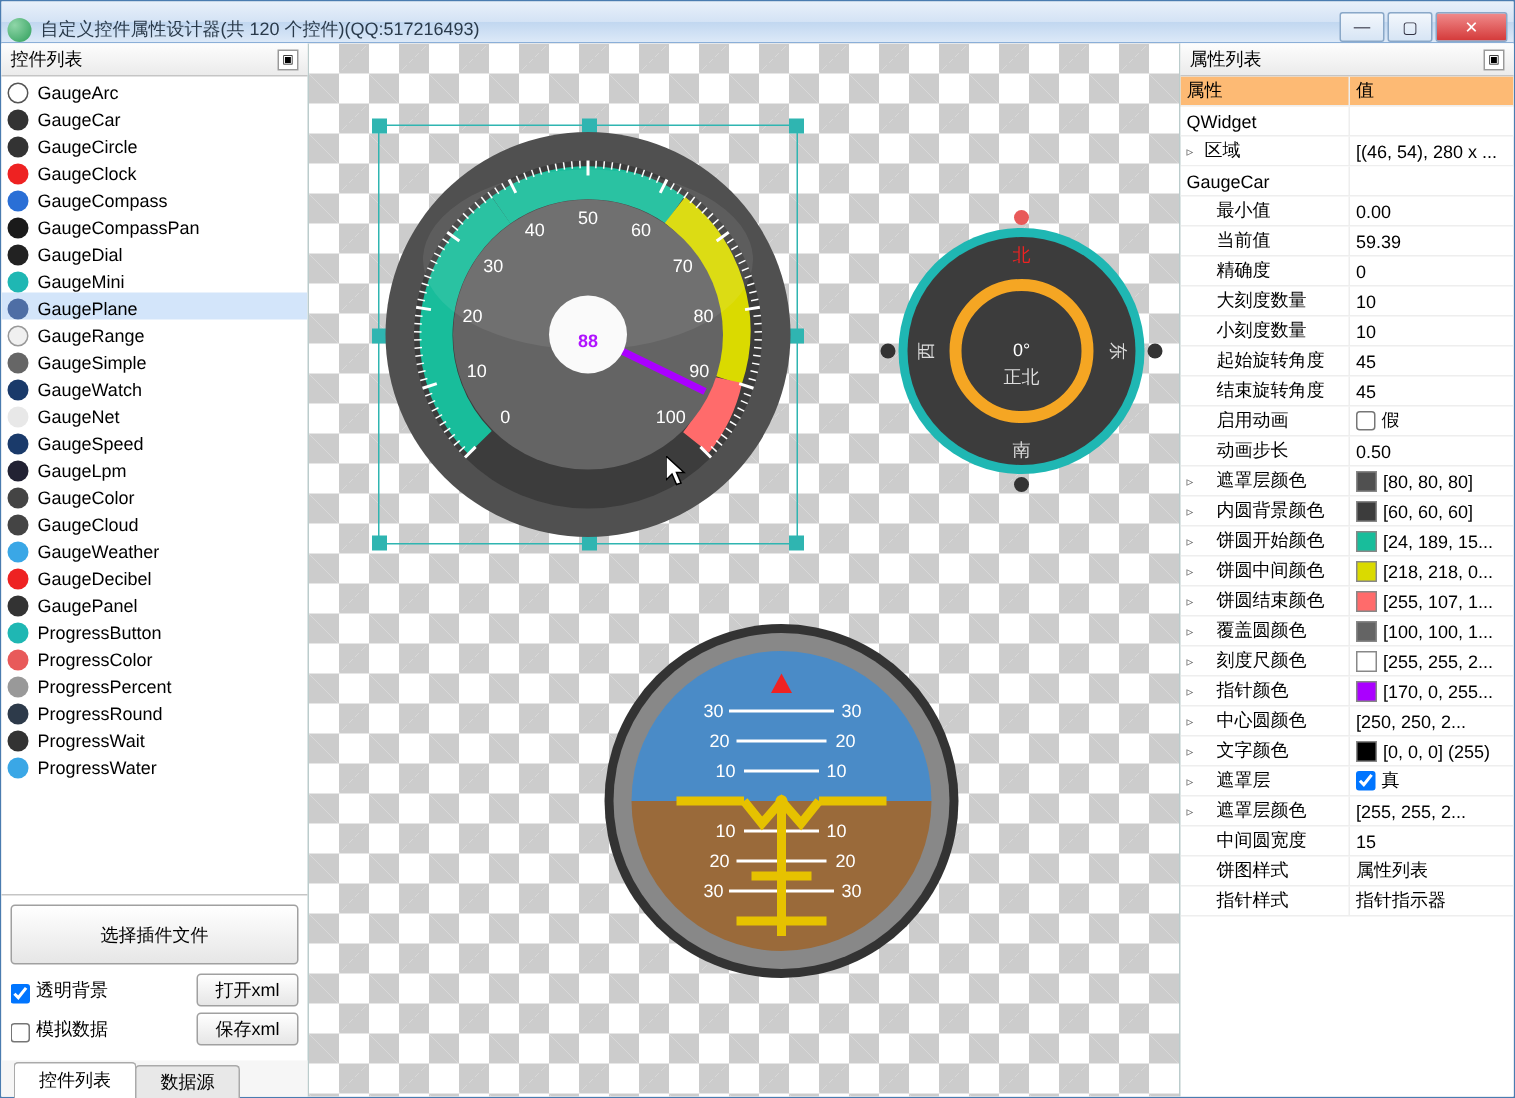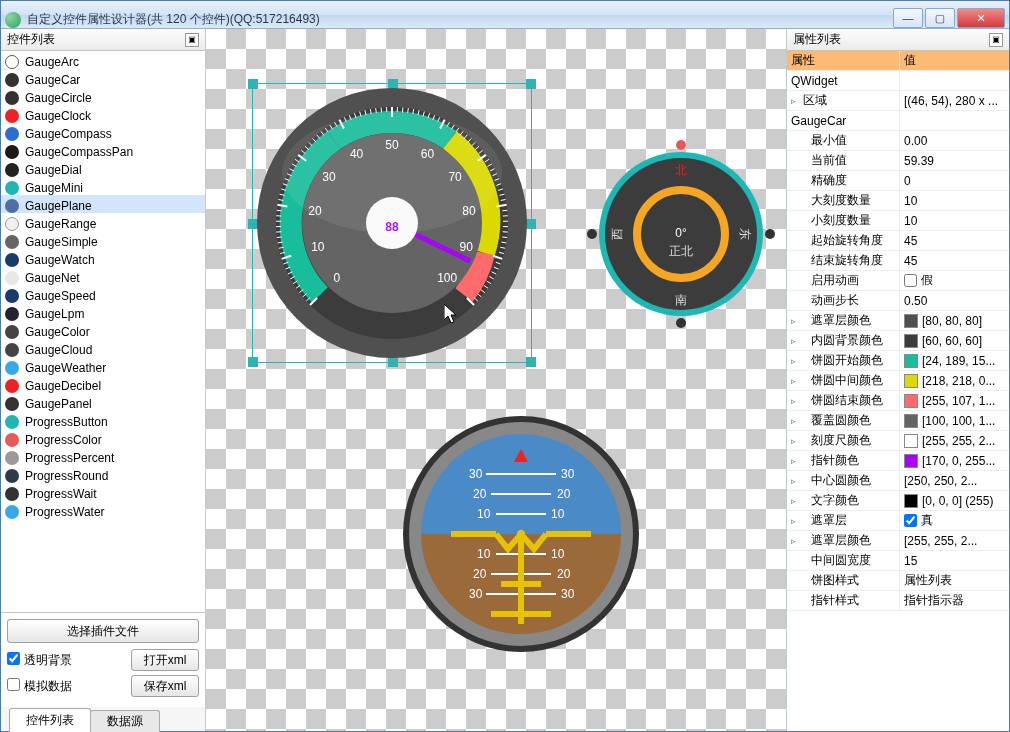--- a/index.html
+++ b/index.html
@@ -26,23 +26,23 @@
 .ctrl-list { flex:1; overflow-y:scroll; }
 .ctrl-item { height:18px; display:flex; align-items:flex-end; padding:0 4px; cursor:pointer; white-space:nowrap;}
 .ctrl-item.selected { background:#d3e5fa; }
 .ctrl-icon { width:14px; height:14px; border-radius:50%; margin-right:6px; flex-shrink:0; }
 .ctrl-list::-webkit-scrollbar { width:17px; }
 .ctrl-list::-webkit-scrollbar-track { background:#f0f0f0; border-left:1px solid #ddd;}
 .ctrl-list::-webkit-scrollbar-thumb { background:#c8c8c8; border:1px solid #aaa; border-radius:2px;}
 .ctrl-list::-webkit-scrollbar-button { height:17px; background:#e8e8e8; border:1px solid #bbb;}
 
 .bottom-controls { border-top:1px solid #c5c5c5; padding:6px; }
-.wide-btn { width:100%; height:24px; background:linear-gradient(#fff,#e6e6e6); border:1px solid #a0a0a0; border-radius:3px; margin-bottom:6px; cursor:pointer;}
+.wide-btn { width:100%; height:40px; background:linear-gradient(#fff,#e6e6e6); border:1px solid #a0a0a0; border-radius:3px; margin-bottom:6px; cursor:pointer;}
 .row-ctrl { display:flex; gap:6px; align-items:center; margin-bottom:4px;}
-.row-ctrl .chk { display:flex; align-items:flex-start; gap:4px; flex:1;}
+.row-ctrl .chk { display:flex; align-items:flex-end; gap:4px; flex:1;}
 .row-ctrl .chk input { width:13px; height:13px;}
 .small-btn { width:68px; height:22px; background:linear-gradient(#fff,#e6e6e6); border:1px solid #a0a0a0; border-radius:3px; cursor:pointer;}
 
 .tabs-bottom { display:flex; height:24px; background:#f6f6f6; align-items:flex-end; padding-left:8px;}
 .tab-b { padding:3px 16px; border:1px solid #aaa; border-bottom:none; background:#fff; border-radius:3px 3px 0 0; margin-right:-1px; cursor:pointer; position:relative; top:1px;}
 .tab-b.inactive { background:#e8e8e8; top:2px; padding-top:2px;}
 
 
 .canvas { flex:1; position:relative; background-color:#fff; }
 .checker { position:absolute; inset:0; background-image: linear-gradient(45deg,#ccc 25%,transparent 25%),linear-gradient(-45deg,#ccc 25%,transparent 25%),linear-gradient(45deg,transparent 75%,#ccc 75%),linear-gradient(-45deg,transparent 75%,#ccc 75%); background-size:40px 40px; background-position:0 0,0 20px,20px -20px,-20px 0; }

